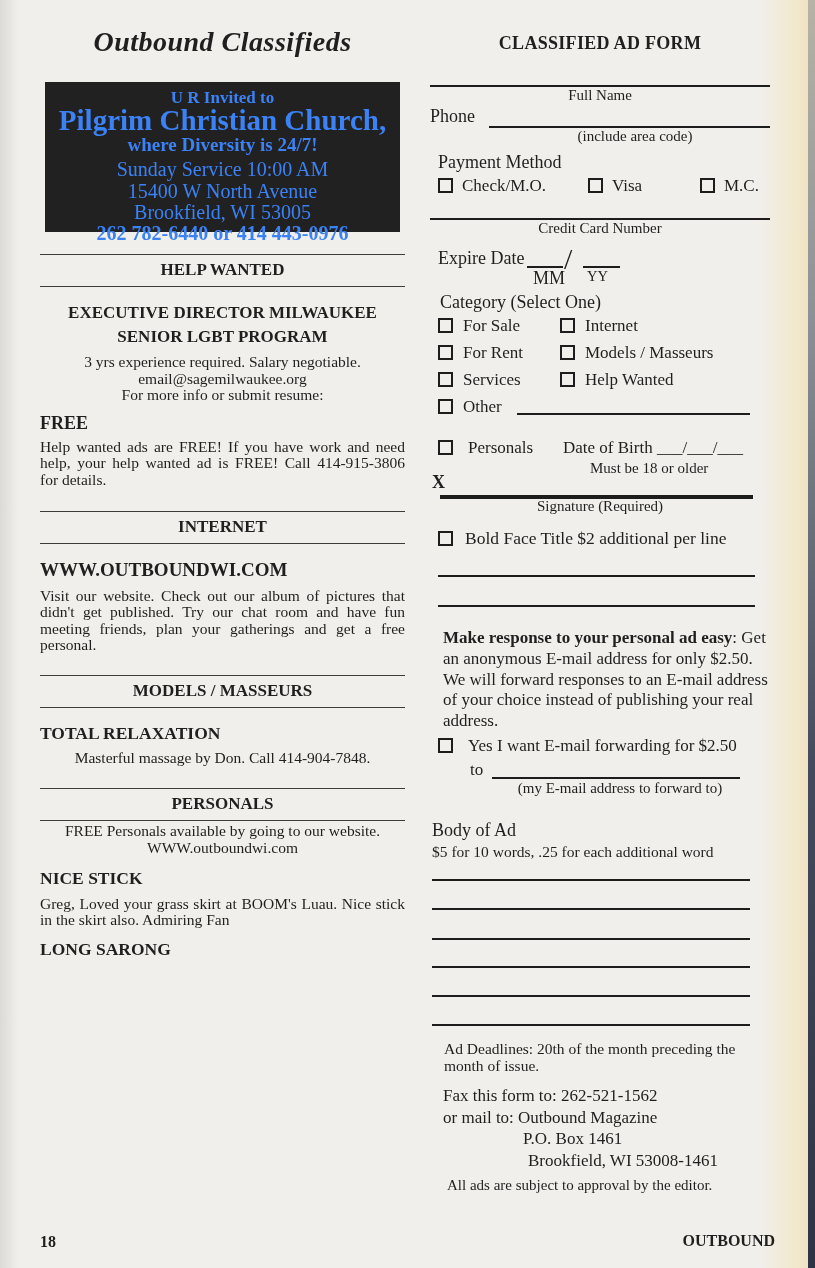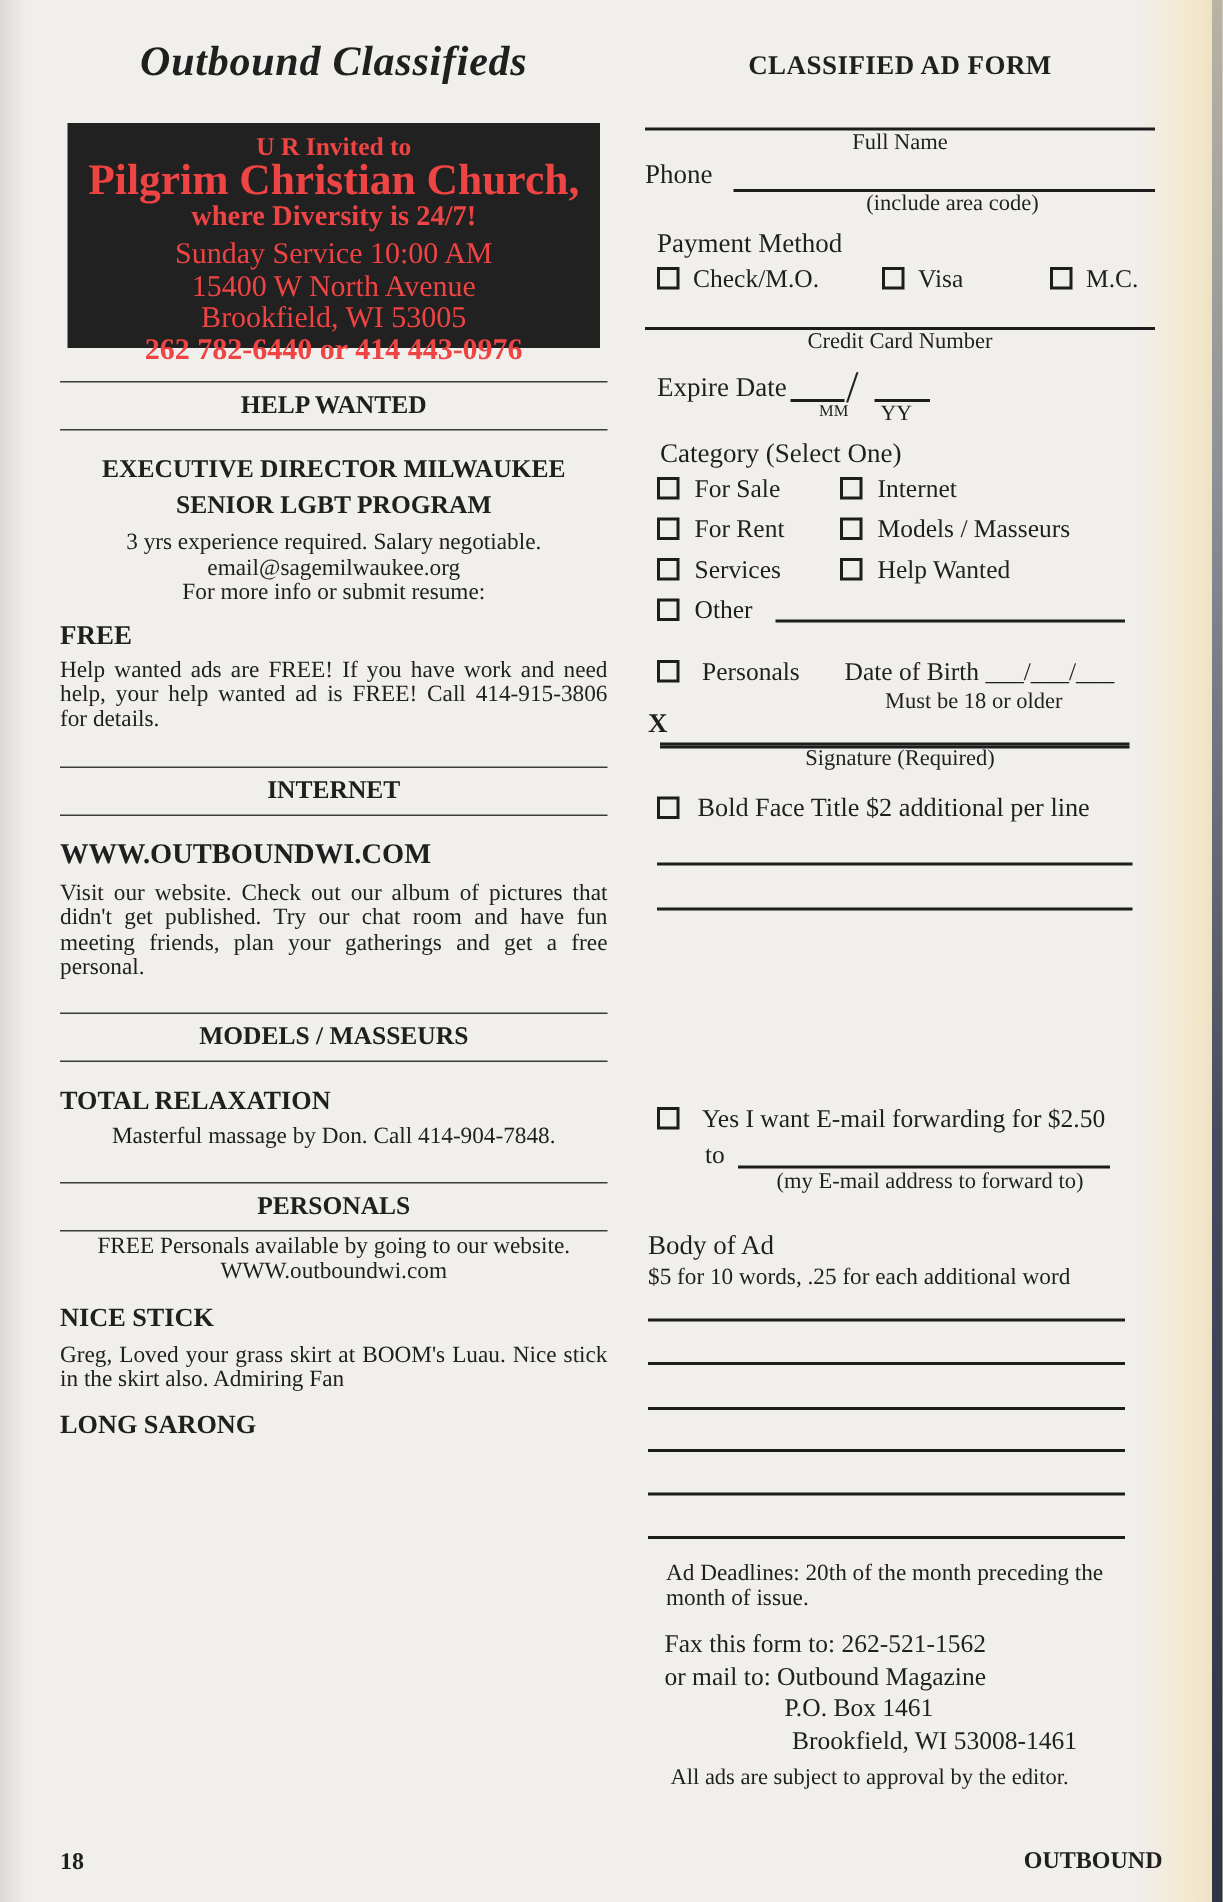--- a/index.html
+++ b/index.html
@@ -20,21 +20,21 @@
     background:linear-gradient(to bottom,#b7b3a5 0%,#8d9096 25%,#454b5e 60%,#2e3446 100%); }
 
   
   .leftcol  { position:absolute; left:40px;  top:0; width:365px; height:100%; }
   .rightcol { position:absolute; left:430px; top:0; width:340px; height:100%; }
   .abs { position:absolute; left:0; width:100%; }
 
   
   .lc-title { top:26px; text-align:center; font-size:28px; font-weight:bold; font-style:italic; letter-spacing:.5px; }
   .church { position:absolute; top:82px; left:5px; width:355px; height:150px;
-    background:#212121; color:#ef4444; text-align:center; padding-top:7px; }
+    background:#212121; color:#3b82f6; text-align:center; padding-top:7px; }
   .church .l1 { font-size:17px; font-weight:bold; line-height:17px; }
   .church .l2 { font-size:29px; font-weight:bold; line-height:29px; }
   .church .l3 { font-size:19px; font-weight:bold; line-height:19px; }
   .church .l4 { font-size:20px; line-height:21.5px; margin-top:5px; }
   .church .l5,.church .l6 { font-size:20px; line-height:21px; }
   .church .l7 { font-size:20px; font-weight:bold; line-height:21px; }
 
   .sec-hdr { border-top:1.5px solid #3c3c3c; border-bottom:1.5px solid #3c3c3c;
     text-align:center; font-weight:bold; font-size:17px; padding:5px 0 6px; }
   .hdr-help { top:254px; } .hdr-internet { top:511px; }
@@ -82,21 +82,21 @@
   .cbitem .cb { margin-right:9px; }
   .pm1 { left:8px; } .pm2 { left:158px; } .pm3 { left:270px; }
   .f-cc { top:199px; }
   .f-cc .fline { height:21px; }
   .f-expire { top:248px; height:40px; position:absolute; left:0; width:100%; }
   .f-expire .lbl { position:absolute; left:8px; top:0; }
   .f-expire .bk { position:absolute; height:0; border-top:2px solid #1d1d1d; }
   .bk1 { left:97px; top:18px; width:36px; }
   .bk2 { left:153px; top:18px; width:37px; }
   .f-expire .slash { position:absolute; left:134px; top:-6px; font-size:30px; }
-  .f-expire .mm { position:absolute; left:116px; top:20px; font-size:11px; }
+  .f-expire .mm { position:absolute; left:103px; top:20px; font-size:18px; }
   .f-expire .yy { position:absolute; left:157px; top:20px; font-size:14.5px; }
   .f-catlbl { top:292px; left:10px; width:auto; position:absolute; font-size:18px; }
   .catrow { position:absolute; font-size:17px; white-space:nowrap; }
   .catrow .cb { margin-right:10px; }
   .cr1 { top:316px; } .cr2 { top:343px; } .cr3 { top:370px; } .cr4 { top:397px; }
   .ccol1 { left:8px; } .ccol2 { left:130px; }
   .other-line { position:absolute; left:87px; top:413px; width:233px; border-top:2px solid #1d1d1d; }
   .f-personals { top:438px; height:42px; position:absolute; left:0; width:100%; font-size:17px; }
   .f-personals .cb { position:absolute; left:8px; top:2px; }
   .f-personals .pl { position:absolute; left:38px; top:0; }
@@ -264,20 +264,23 @@
     <div class="sub">Signature (Required)</div>
   </div>
 
   <div class="f-boldface">
     <span class="cb"></span><span>Bold Face Title $2 additional per line</span>
   </div>
 
   <div class="bl bl1"></div>
   <div class="bl bl2"></div>
 
+  <div class="abs f-email">
+    <b>Make response to your personal ad easy</b><span>:</span><span> Get an anonymous E-mail address for only $2.50.  We will forward  responses to an E-mail address of your choice instead of publishing your real address.</span>
+  </div>
 
   <div class="f-optin">
     <span class="cb"></span>
     <span class="yes">Yes I want E-mail forwarding for $2.50</span>
     <span class="to">to</span>
     <div class="toline"></div>
     <div class="hint">(my E-mail address to forward to)</div>
   </div>
 
   <div class="f-bodyad">

